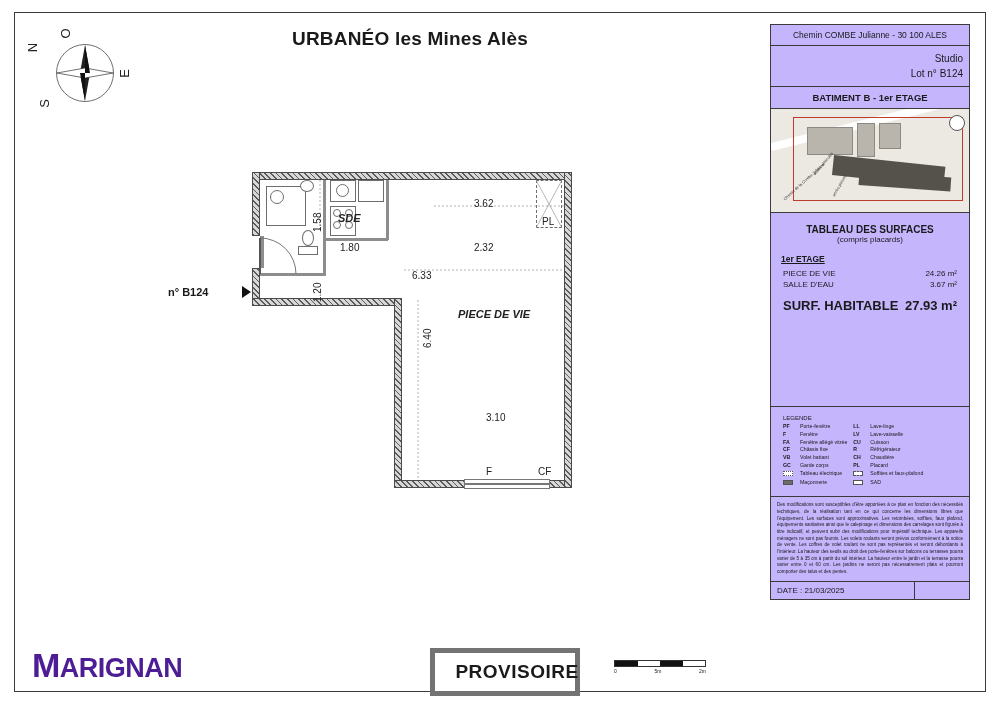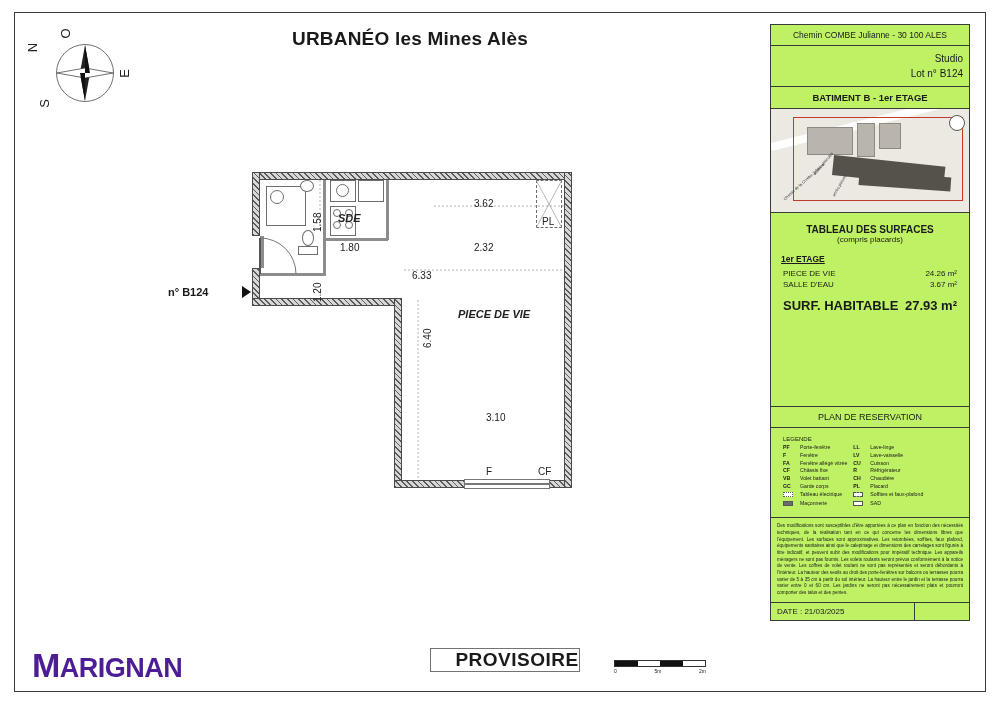--- a/index.html
+++ b/index.html
@@ -49,21 +49,21 @@
   .label.bold { font-weight:bold;font-style:italic; }
   .dim { position:absolute; font-size:10px; color:#222; }
   .dim.vert { transform:rotate(-90deg); transform-origin:left top; }
   .lot-tag { position:absolute; font-size:11px; font-weight:bold; }
   .fixture { position:absolute; border:1px solid #6d6d6d; background:#fff; }
   .circle-fx { position:absolute; border:1px solid #6d6d6d; border-radius:50%; background:#fff; }
 
   
   .panel {
     position:absolute; left:770px; top:24px; width:200px; border:1px solid #3a3a3a;
-    background:#bef264;
+    background:#c4b5fd;
   }
   .panel .sec { border-bottom:1px solid #3a3a3a; padding:5px 6px; }
   .panel .sec:last-child { border-bottom:none; }
   .addr { font-size:8.5px; text-align:center; padding:6px 4px; }
   .studio { font-size:10px; text-align:right; line-height:1.5; padding:5px 4px; }
   .bat { font-size:9.5px; font-weight:bold; text-align:center; padding:5px 4px; }
 
   .sitemap { height:104px; position:relative; background:#ece9e2; overflow:hidden; }
   .sm-blk { position:absolute; background:#b9b5ac; border:.5px solid #8d8a83; }
   .sm-road { position:absolute; background:#fff; }
@@ -92,22 +92,22 @@
   .lsw.sad { background:#fff; }
   .disclaimer { font-size:4.6px; line-height:1.45; padding:4px 6px 5px 6px; text-align:justify; }
   .date-row { display:flex; font-size:8px; }
   .date-row .d1 { flex:1; padding:4px 6px; border-right:1px solid #3a3a3a; }
   .date-row .d2 { width:54px; padding:4px 6px; }
 
   
   .logo { position:absolute; left:32px; top:646px; font-size:27px; font-weight:bold; color:#4c1d95; letter-spacing:-.5px;}
   .logo .m { font-size:34px; }
   .provisoire {
-    position:absolute; left:430px; top:648px; width:150px; height:24px;
-    border:1px solid #737373; display:flex; align-items:center; justify-content:center;
+    position:absolute; left:430px; top:648px; width:150px; height:48px;
+    border:5px solid #737373; display:flex; align-items:center; justify-content:center;
     font-size:19px; font-weight:bold; letter-spacing:.5px;padding-left:24px;
   }
   .scalebar { position:absolute; left:614px; top:660px; width:92px; }
   .scalebar .bar { display:flex; height:7px; border:1px solid #333; }
   .scalebar .bar div { flex:1; }
   .scalebar .b1 { background:#111; }
   .scalebar .b2 { background:#fff; }
   .scalebar .ticks { display:flex; justify-content:space-between; font-size:5px; margin-top:1px; }
 </style>
 </head>
@@ -250,21 +250,20 @@
       <span>SALLE D'EAU</span>
       <span>3.67 m²</span>
     </div>
     <div class="stot">
       <span>SURF. HABITABLE</span>
       <span>27.93 m²</span>
     </div>
     <div style="height:84px;"></div>
   </div>
 
-  <div class="sec resa">PLAN DE RESERVATION</div>
 
   <div class="sec">
     <div class="legend-title">LEGENDE</div>
     <div class="legend-grid">
       <div class="legend-col">
         <div class="lrow">
             <span class="lcode">PF</span>
             <span>Porte-fenêtre</span>
           </div>
         <div class="lrow">

